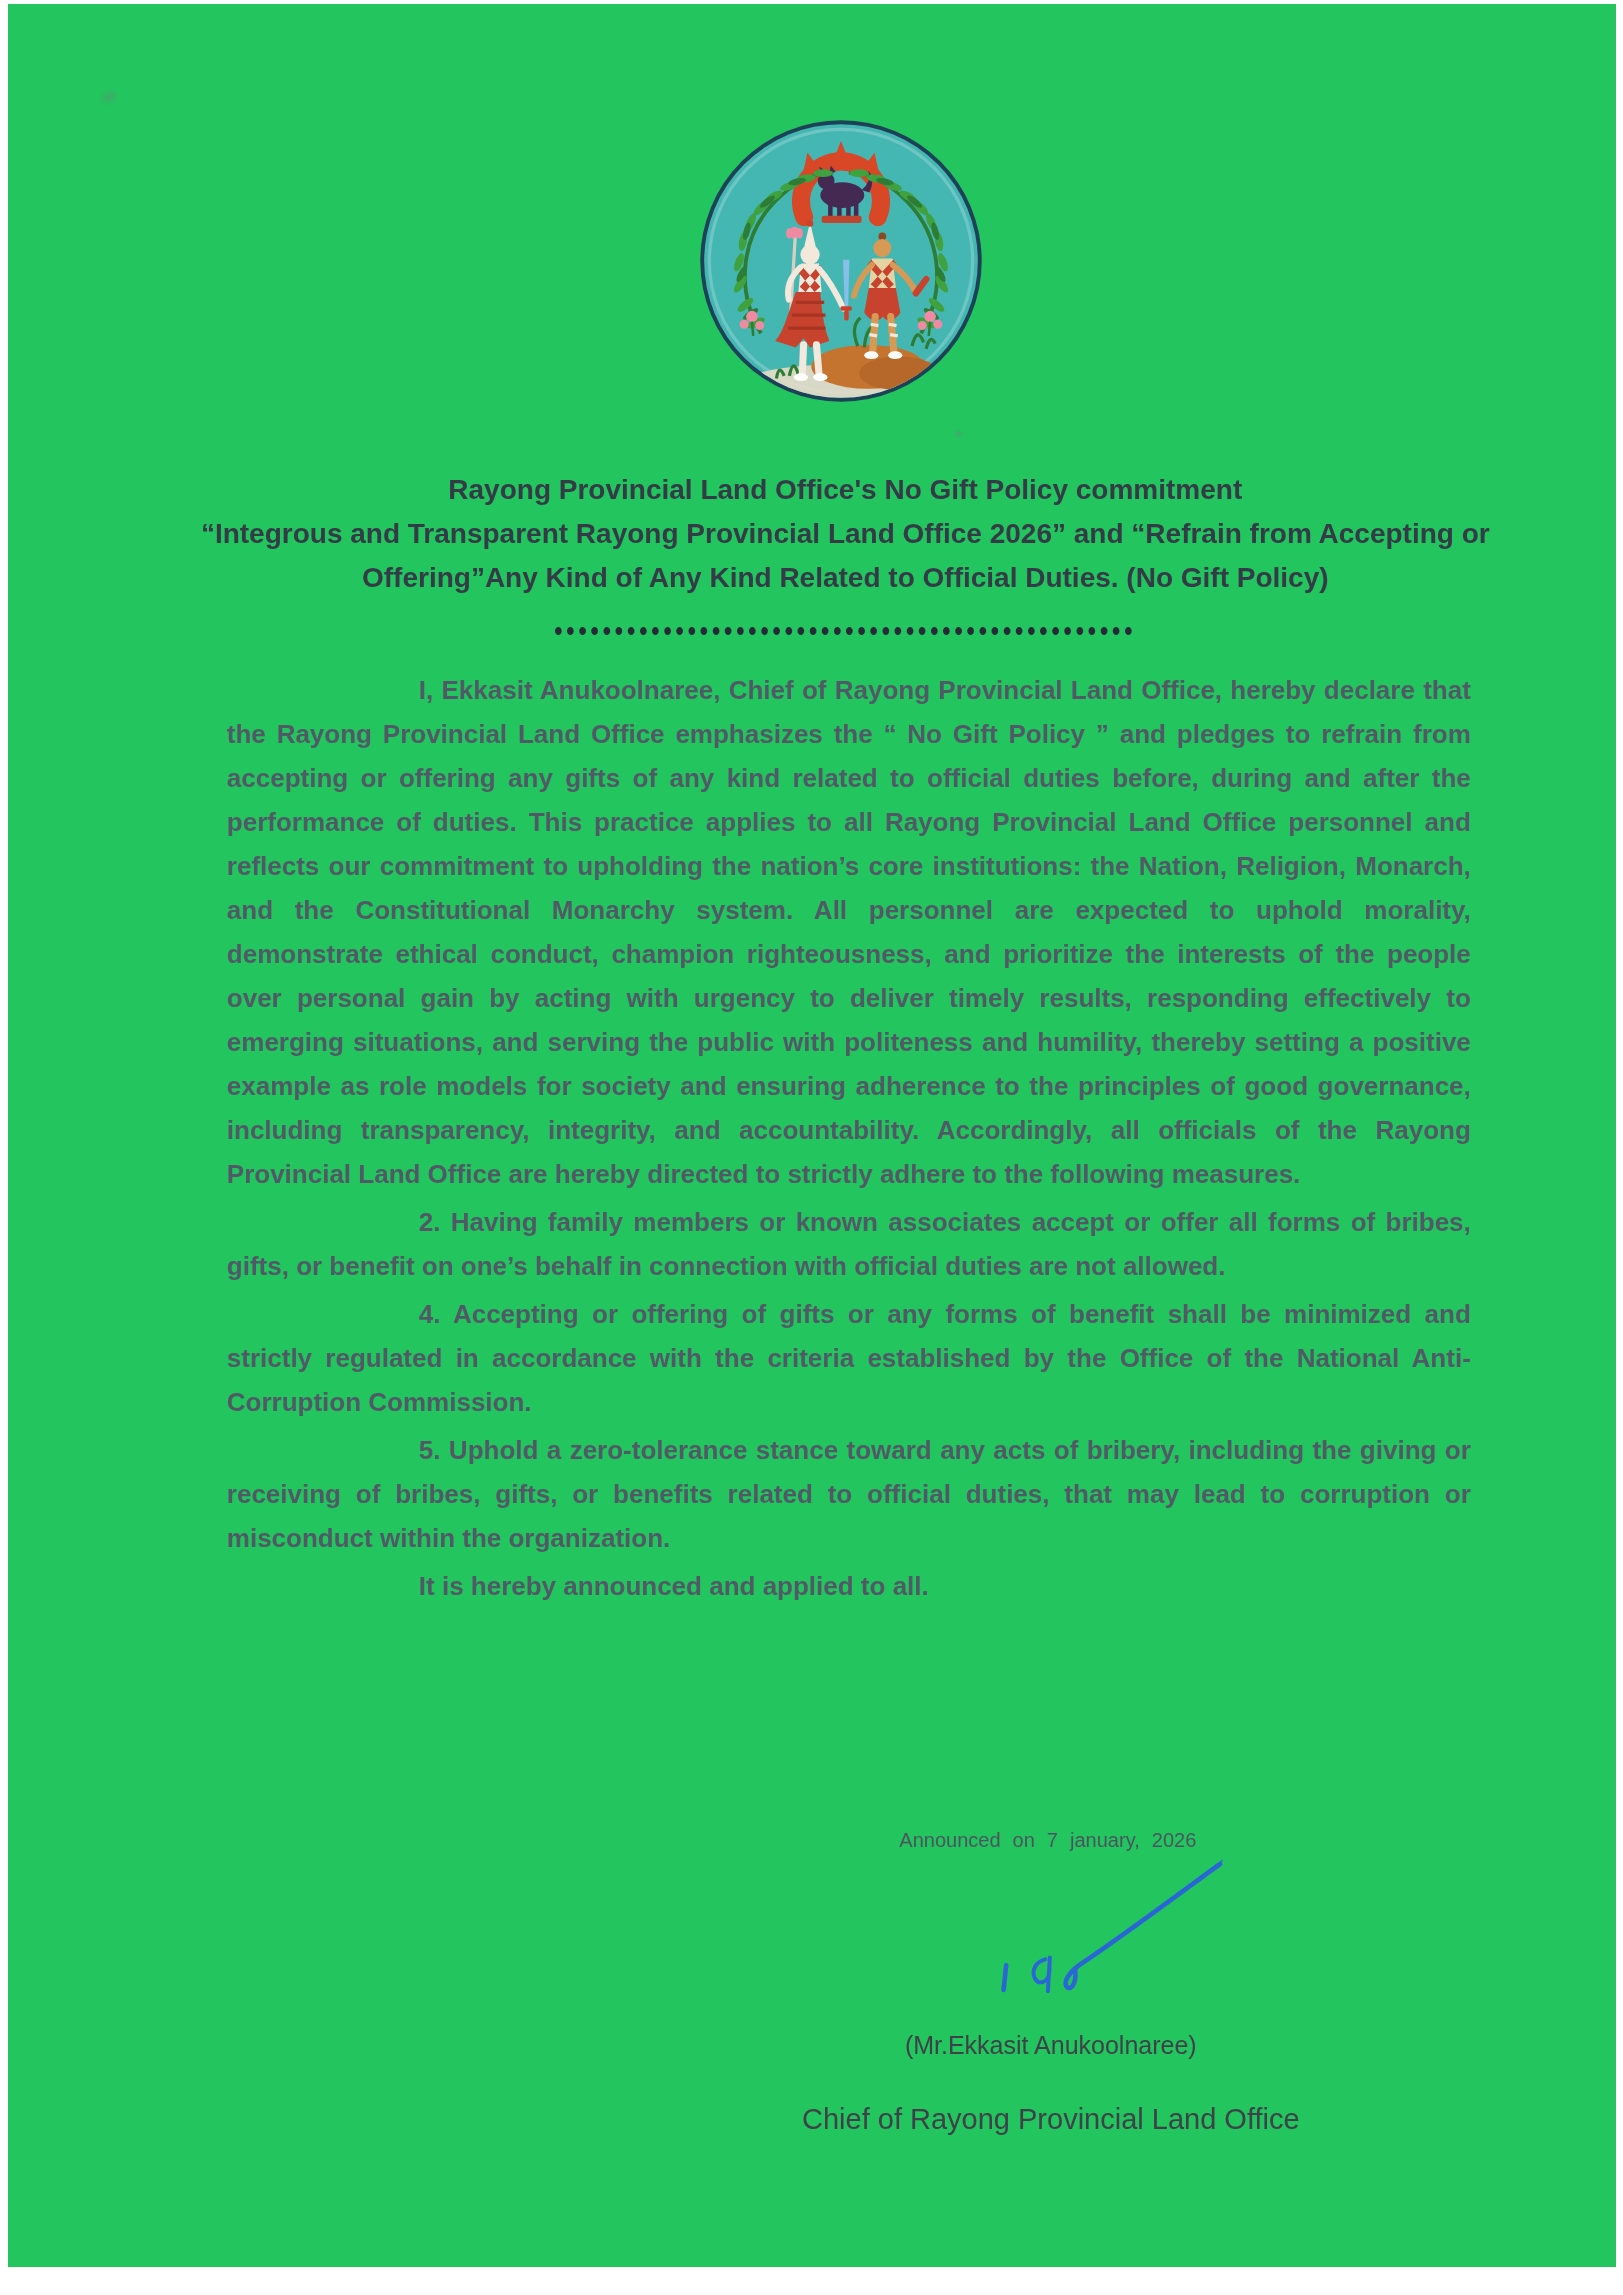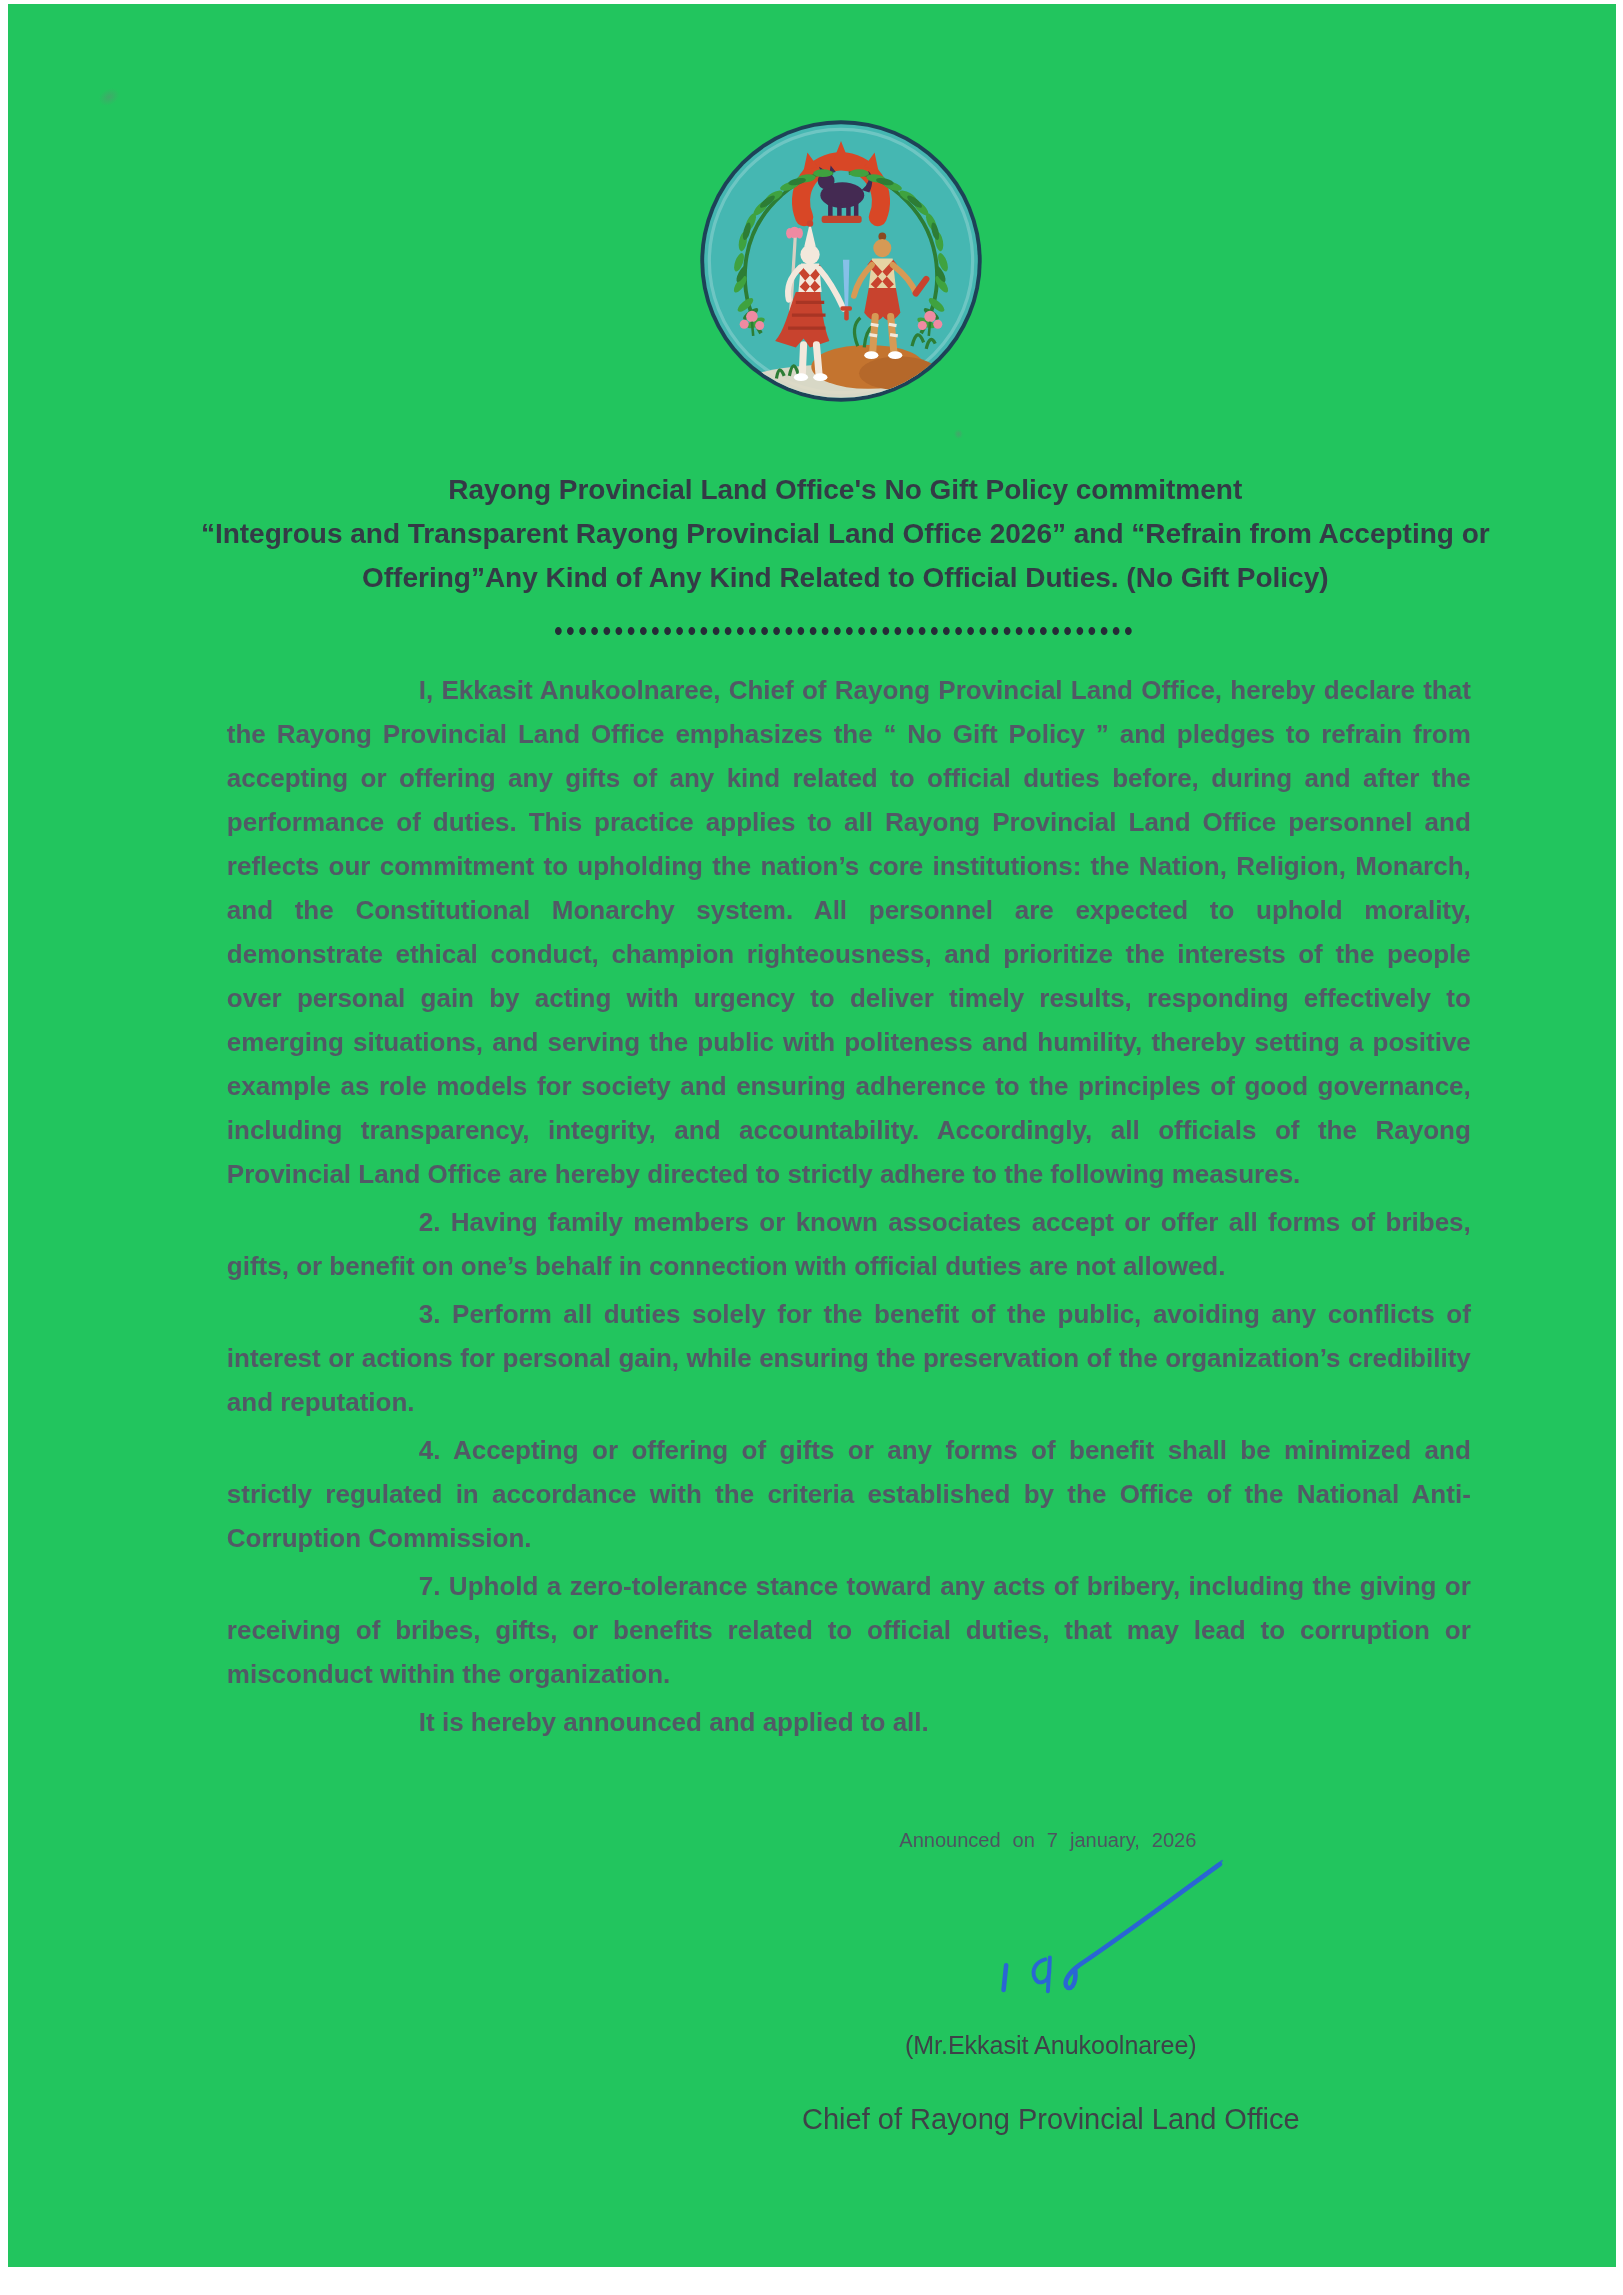--- a/index.html
+++ b/index.html
@@ -192,23 +192,22 @@
     <div class="title-line">Rayong Provincial Land Office's No Gift Policy commitment</div>
     <div class="title-line">“Integrous and Transparent Rayong Provincial Land Office 2026” and “Refrain from Accepting or</div>
     <div class="title-line">Offering”Any Kind of Any Kind Related to Official Duties. (No Gift Policy)</div>
   </div>
 
   <div class="dots">••••••••••••••••••••••••••••••••••••••••••••••••</div>
 
   <div class="body-text">
     <p>I, Ekkasit Anukoolnaree, Chief of Rayong Provincial Land Office, hereby declare that the Rayong Provincial Land Office emphasizes the “ No Gift Policy ” and pledges to refrain from accepting or offering any gifts of any kind related to official duties before, during and after the performance of duties. This practice applies to all Rayong Provincial Land Office personnel and reflects our commitment to upholding the nation’s core institutions: the Nation, Religion, Monarch, and the Constitutional Monarchy system. All personnel are expected to uphold morality, demonstrate ethical conduct, champion righteousness, and prioritize the interests of the people over personal gain by acting with urgency to deliver timely results, responding effectively to emerging situations, and serving the public with politeness and humility, thereby setting a positive example as role models for society and ensuring adherence to the principles of good governance, including transparency, integrity, and accountability. Accordingly, all officials of the Rayong Provincial Land Office are hereby directed to strictly adhere to the following measures.</p>
     <p>2. Having family members or known associates accept or offer all forms of bribes, gifts, or benefit on one’s behalf in connection with official duties are not allowed.</p>
-    <p>3. Perform all duties solely for the benefit of the public, avoiding any conflicts of interest or actions for personal gain, while ensuring the preservation of the organization’s credibility and reputation.</p>
     <p>4. Accepting or offering of gifts or any forms of benefit shall be minimized and strictly regulated in accordance with the criteria established by the Office of the National Anti-Corruption Commission.</p>
-    <p>7. Uphold a zero-tolerance stance toward any acts of bribery, including the giving or receiving of bribes, gifts, or benefits related to official duties, that may lead to corruption or misconduct within the organization.</p>
+    <p>5. Uphold a zero-tolerance stance toward any acts of bribery, including the giving or receiving of bribes, gifts, or benefits related to official duties, that may lead to corruption or misconduct within the organization.</p>
     <p>It is hereby announced and applied to all.</p>
   </div>
 
   <div class="date-line">Announced on 7 january, 2026</div>
 
   <div class="signature-box">
     <svg viewBox="0 0 420 230" width="274" height="150">
       <g fill="none" stroke-linecap="round" stroke-linejoin="round" style="stroke:var(--ink)">
         <path d="M 388 17 C 350 44, 255 116, 172 172 C 158 182, 148 196, 152 204 C 157 212, 168 204, 166 180" stroke-width="7"></path>
         <path d="M 391 12 C 352 40, 262 110, 182 166" stroke-width="3" opacity="0.75"></path>

